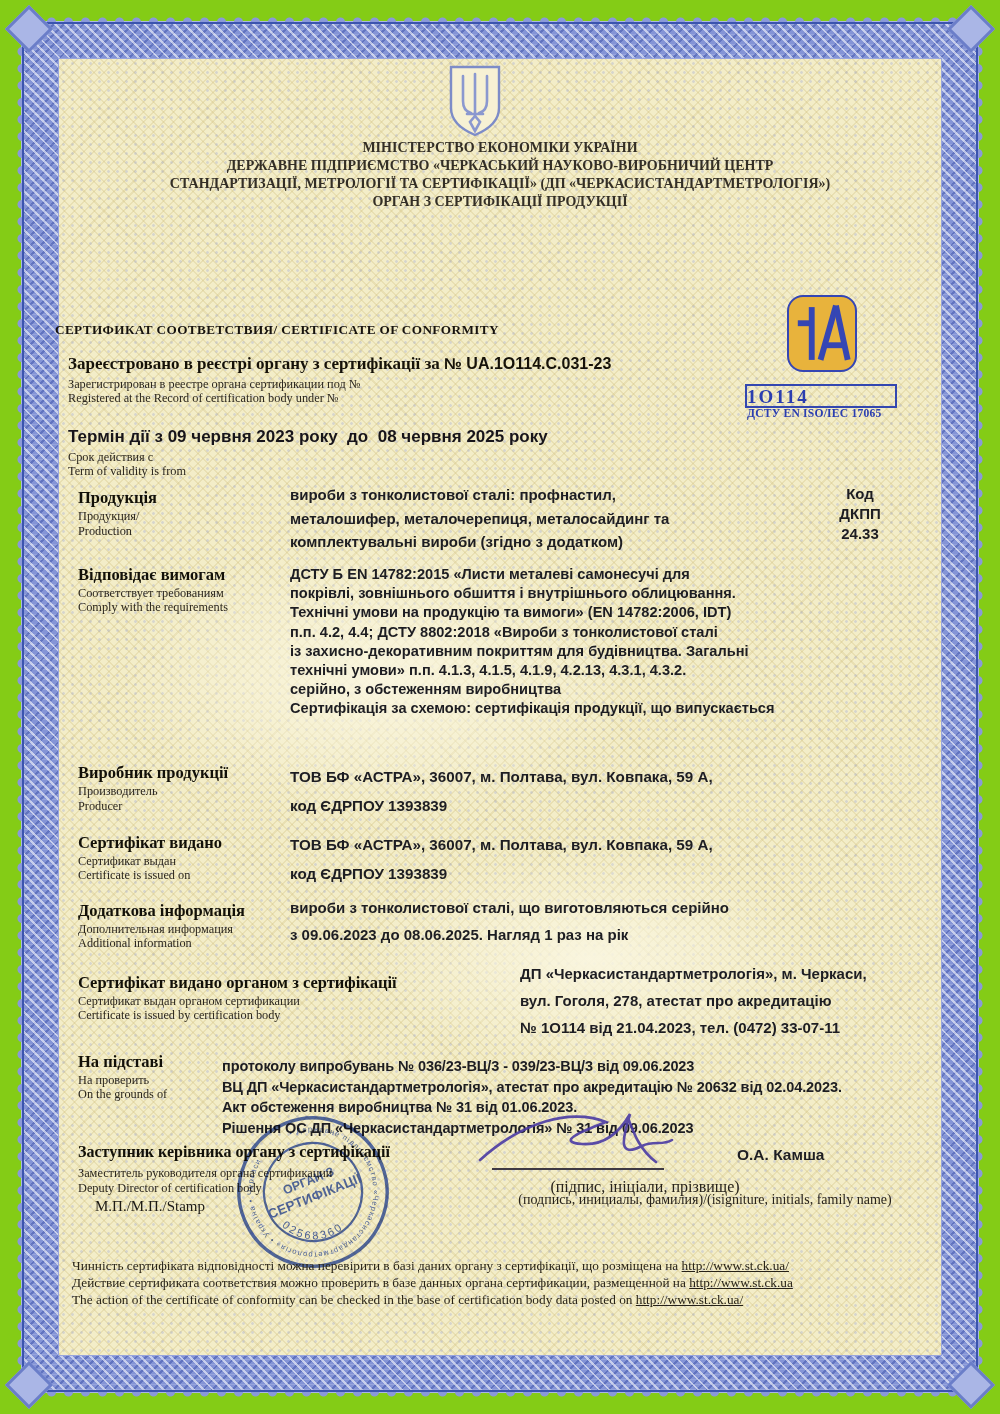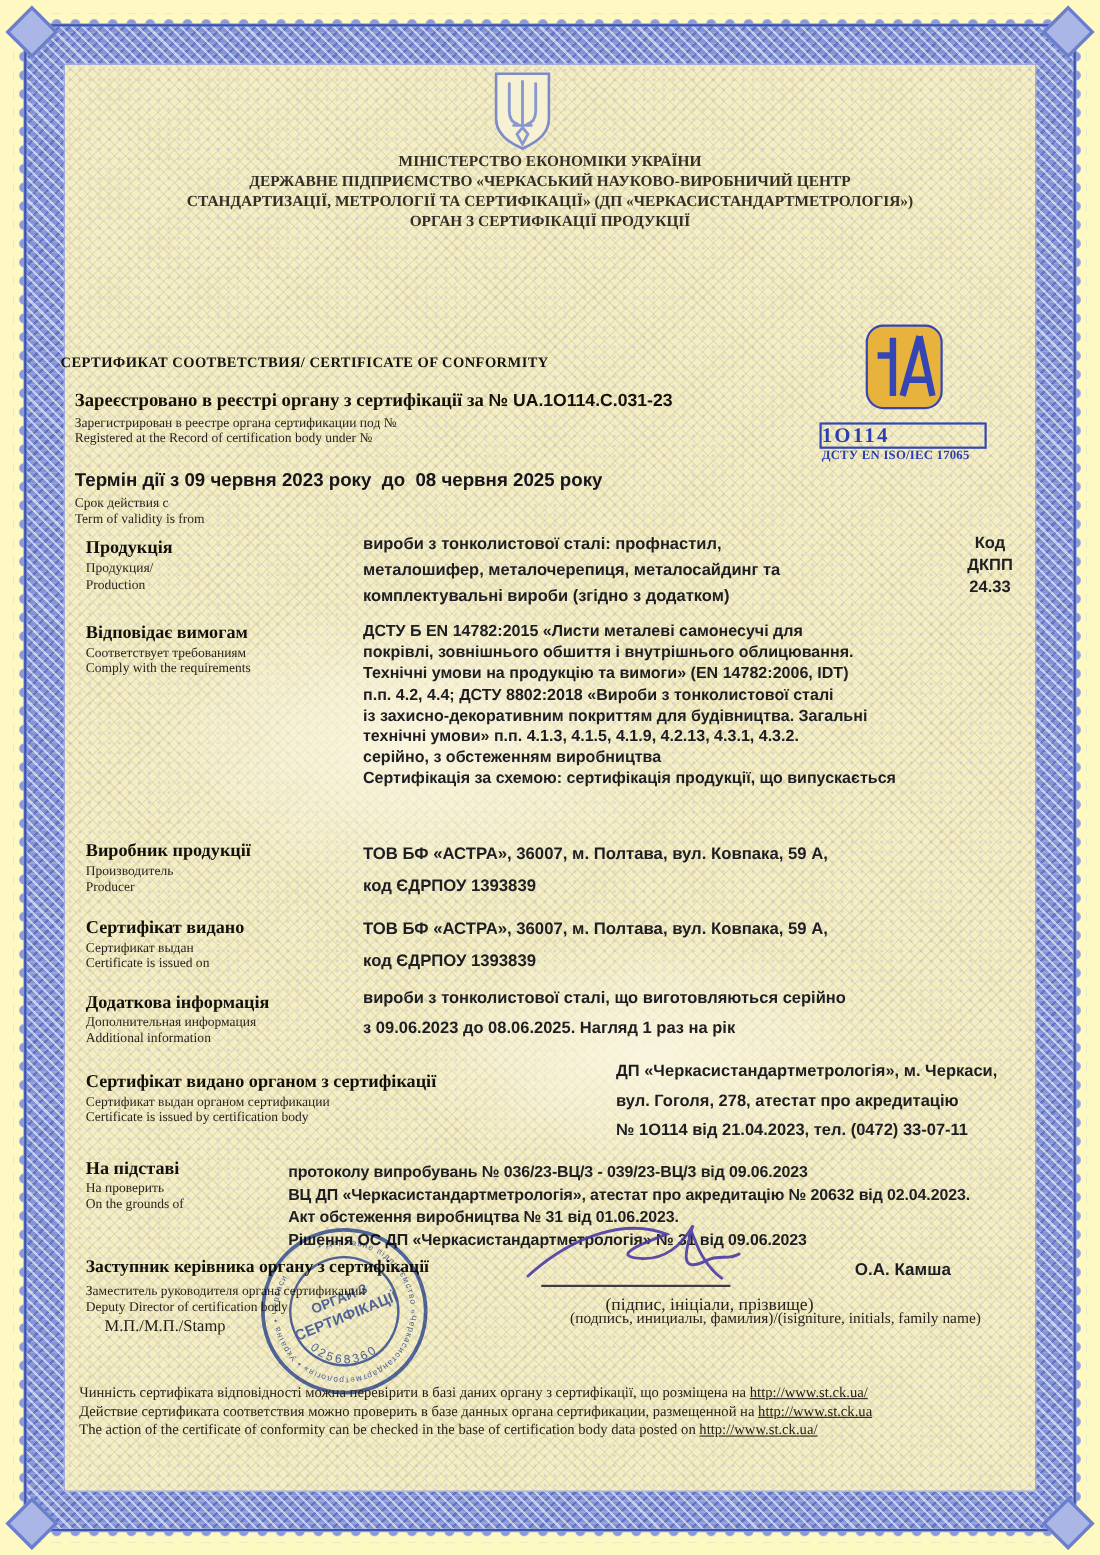--- a/index.html
+++ b/index.html
@@ -1,16 +1,16 @@
 <!DOCTYPE html>
 <html><head>
 <meta charset="utf-8">
 <style>
   html,body{margin:0;padding:0;background:#ffffff;}
-  .page{position:relative;width:1000px;height:1414px;background:#fef9c3;overflow:hidden;
+  .page{position:relative;width:1000px;height:1414px;background:#84cc16;overflow:hidden;
         font-family:"Liberation Serif","DejaVu Serif",serif;color:#1c1914;}
   
   .band{position:absolute;inset:22px;background-color:#8494d6;
     background-image:
       repeating-linear-gradient(45deg, rgba(255,255,255,.55) 0 2px, rgba(255,255,255,0) 2px 7px),
       repeating-linear-gradient(-45deg, rgba(40,62,155,.38) 0 2px, rgba(40,62,155,0) 2px 7px),
       repeating-linear-gradient(0deg, rgba(255,255,255,.15) 0 1px, rgba(255,255,255,0) 1px 5px);
     border:2px solid #3b54ae; box-shadow:0 0 0 1px #aab6e6;}
   .scallop{position:absolute;}
   .sc-top{left:26px;right:26px;top:12px;height:10px;
@@ -39,21 +39,21 @@
   .blob{position:absolute;border-radius:50%;background:radial-gradient(rgba(250,246,224,.95), rgba(250,246,224,0) 70%);}
   .abs{position:absolute;}
   .orgline{left:60px;right:60px;text-align:center;font-weight:bold;font-size:14px;color:#332e26;white-space:nowrap;}
   .title{left:55px;right:85px;text-align:center;font-weight:bold;font-size:27px;letter-spacing:1px;color:#17130f;white-space:nowrap;}
   .subtitle{left:55px;right:85px;text-align:left;font-weight:bold;font-size:13.2px;letter-spacing:.4px;color:#17130f;white-space:nowrap;}
   .reg-bold{left:68px;font-size:17px;font-weight:bold;color:#151109;white-space:nowrap;}
   .reg-bold .num{font-family:"Liberation Sans","DejaVu Sans",sans-serif;font-size:16px;}
   .small-sub{font-size:12.3px;color:#2a251d;white-space:nowrap;}
   .validity{left:68px;font-family:"Liberation Sans","DejaVu Sans",sans-serif;font-weight:bold;font-size:17px;color:#17141a;white-space:pre;}
   .lbl{left:78px;font-weight:bold;font-size:16.5px;color:#121008;white-space:nowrap;}
-  .val{font-family:"Liberation Sans","DejaVu Sans",sans-serif;font-weight:bold;color:#1d1d22;padding-left:40px;}
+  .val{font-family:"Liberation Sans","DejaVu Sans",sans-serif;font-weight:bold;color:#1d1d22;}
   .vline{white-space:nowrap;}
   .logo-badge{left:787px;top:295px;width:70px;height:77px;background:#e8b33c;border:2px solid #3546b4;border-radius:16px;box-sizing:border-box;}
   .logo-box{left:745px;top:384px;width:152px;height:24px;border:2px solid #3347b0;box-sizing:border-box;text-align:left;color:#2b3eb0;}
   .logo-box .l1{font-weight:bold;font-size:19px;letter-spacing:2px;line-height:20px;margin-top:1px;}
   .logo-box .l2{font-weight:bold;font-size:11.6px;line-height:13px;letter-spacing:.2px;white-space:nowrap;}
   .sigline{border-bottom:2px solid #3f3a45;}
   .cap{font-size:16px;color:#27221b;text-align:center;white-space:nowrap;}
   .footer-line{left:72px;width:865px;font-size:13.3px;color:#272217;white-space:nowrap;}
   .footer-line .url{text-decoration:underline;}
   .stamp-wrap{left:235px;top:1114px;width:156px;height:156px;opacity:.8;mix-blend-mode:multiply;}

